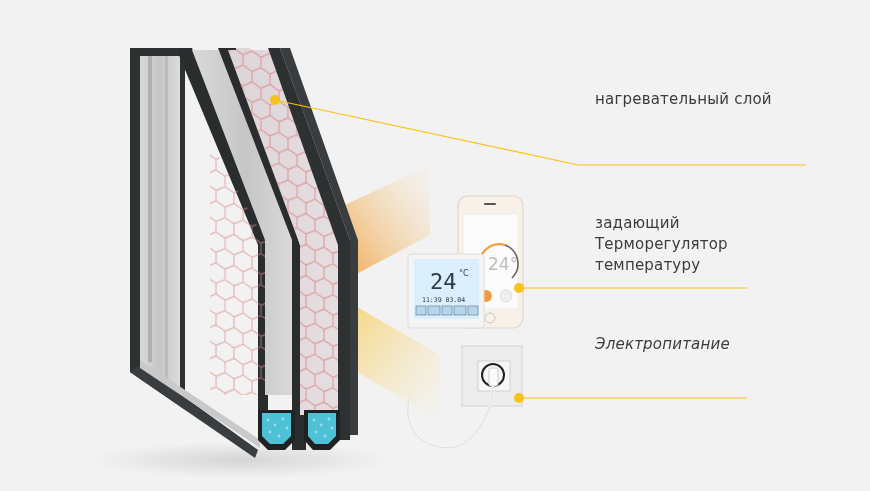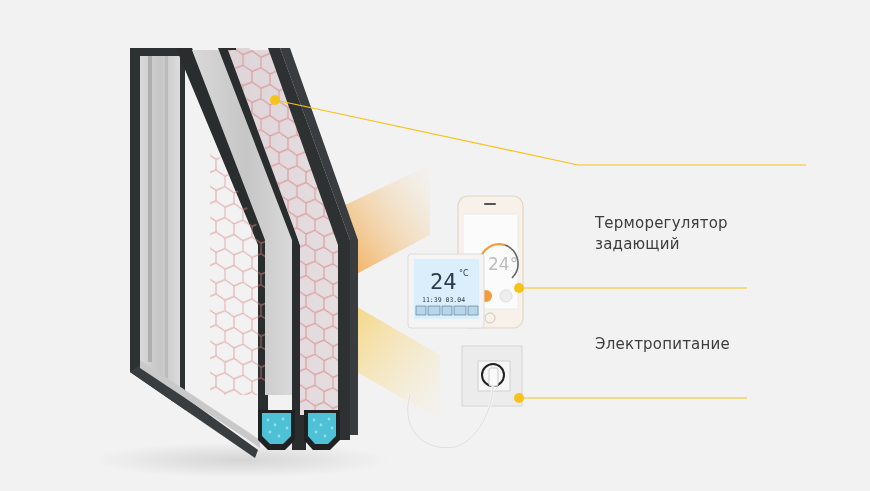--- a/index.html
+++ b/index.html
@@ -152,23 +152,25 @@
       <line x1="519" y1="288" x2="747" y2="288" stroke="#f7c21a" stroke-width="1.2"></line>
       <circle cx="519" cy="288" r="5" fill="#f7c21a"></circle>
     </g>
     <g>
       <line x1="519" y1="398" x2="747" y2="398" stroke="#f7c21a" stroke-width="1.2"></line>
       <circle cx="519" cy="398" r="5" fill="#f7c21a"></circle>
     </g>
   </svg>
 
   <div class="label" style="left:595px; top:89px;">
+    <span>нагревательный слой</span>
   </div>
 
   <div class="label" style="left:595px; top:213px;">
+    <span>задающий</span>
     <span>Терморегулятор</span>
-    <span>задающий</span>
+    <span>температуру</span>
   </div>
 
-  <div class="label" style="left:595px; top:334px;">
+  <div class="label" style="left:595px; top:334px;font-style:italic;">
     <span>Электропитание</span>
   </div>
 </div>
 
 </body></html>

